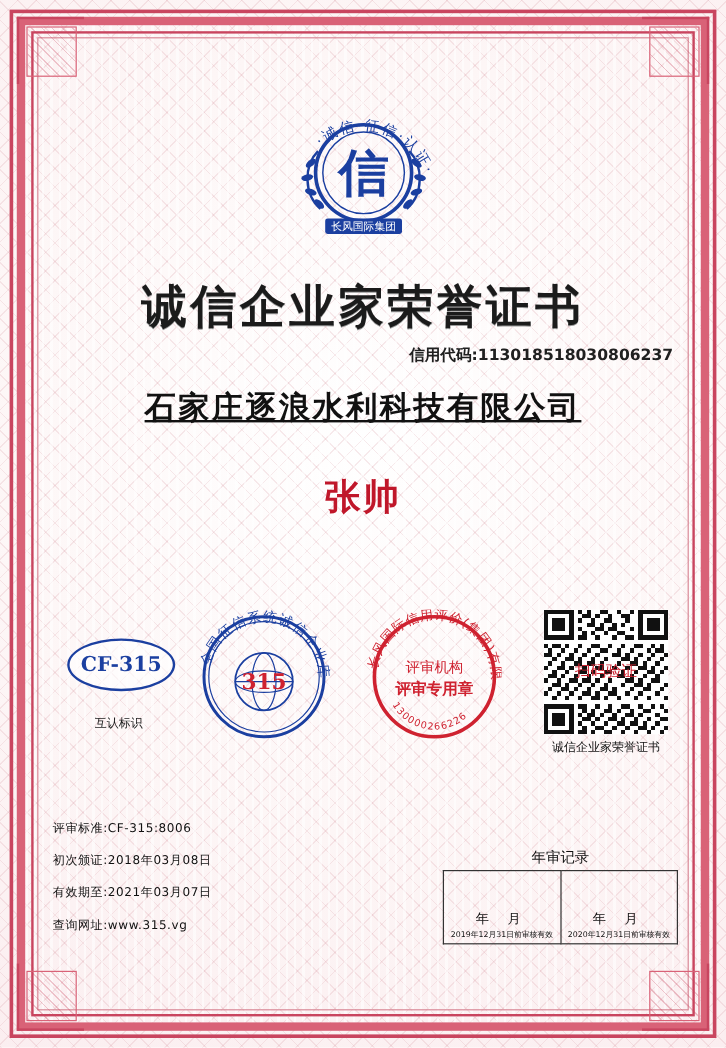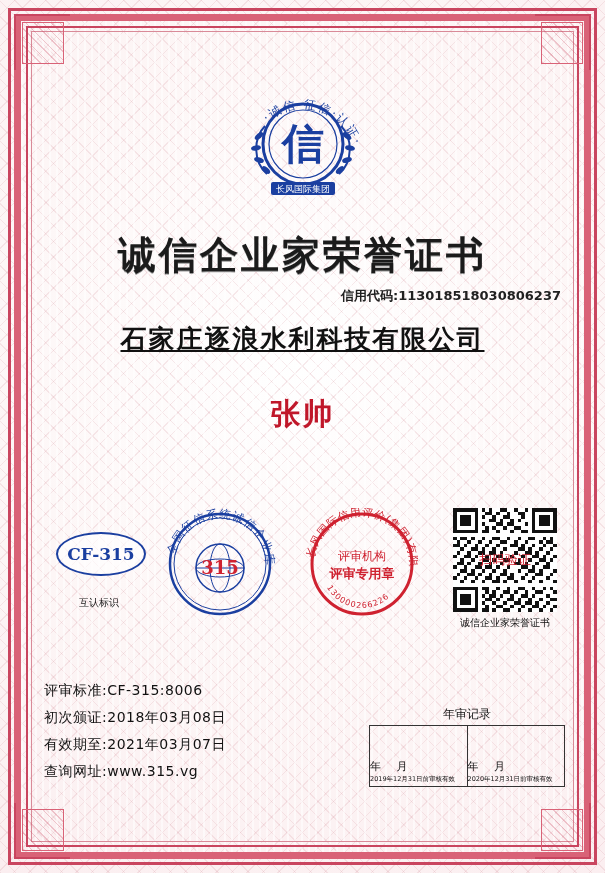--- a/index.html
+++ b/index.html
@@ -136,21 +136,21 @@
 
   .qr{
     position:absolute;right:14px;top:14px;width:104px;height:104px;
     background:#fff;
   }
 
   
   .info{
     position:absolute;left:10px;bottom:54px;
     font-family:"DejaVu Sans", sans-serif;
-    font-size:14px;
+    font-size:10px;
     line-height:27px;
     color:#111;
     letter-spacing:0.5px;
   }
   .info .row span.label{font-weight:normal;}
   .annual{
     position:absolute;right:6px;bottom:52px;
     width:196px;
   }
   .annual .ttl{
@@ -161,21 +161,21 @@
     margin-bottom:2px;
   }
   .annual table{
     border-collapse:collapse;width:100%;
   }
   .annual td{
     border:1px solid #333;
     height:58px;
     width:50%;
     vertical-align:bottom;
-    text-align:left;
+    text-align:center;
     padding:0 0 2px 0;
   }
   .annual .ym{
     font-family:"DejaVu Sans", sans-serif;
     font-size:11px;color:#111;letter-spacing:6px;
   }
   .annual .note{
     font-family:"DejaVu Sans", sans-serif;
     font-size:6.5px;color:#111;
     display:block;

